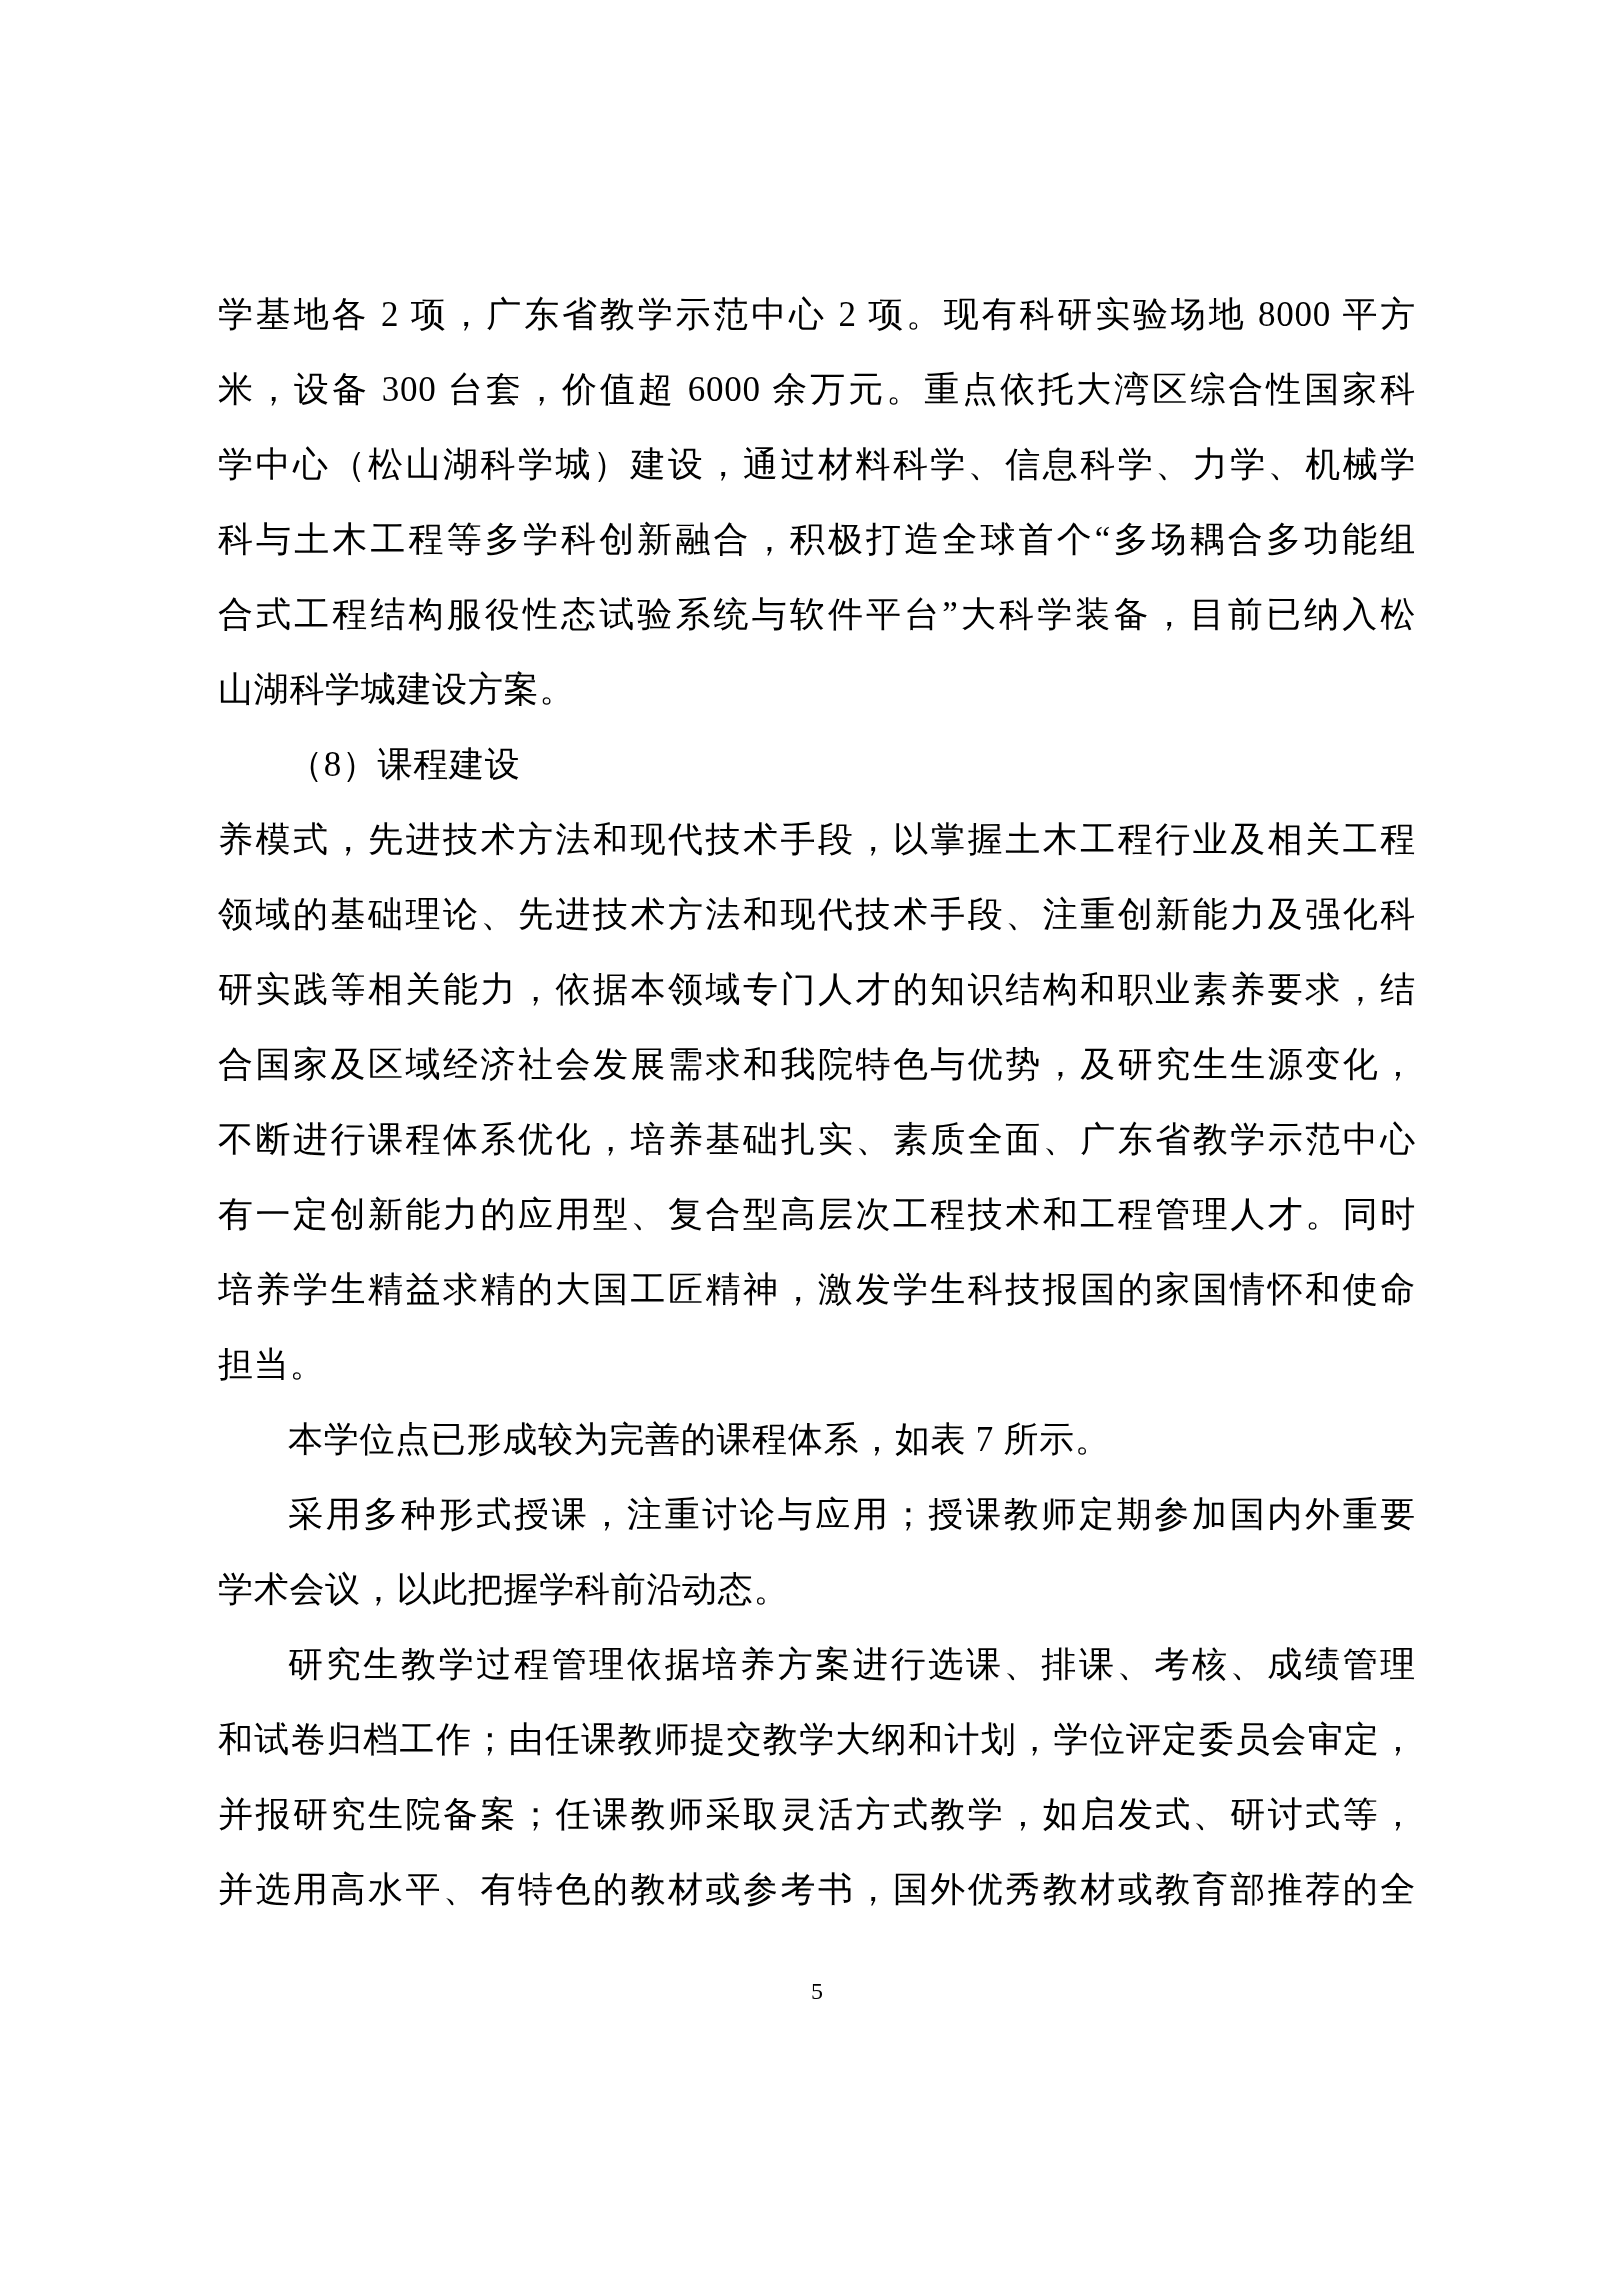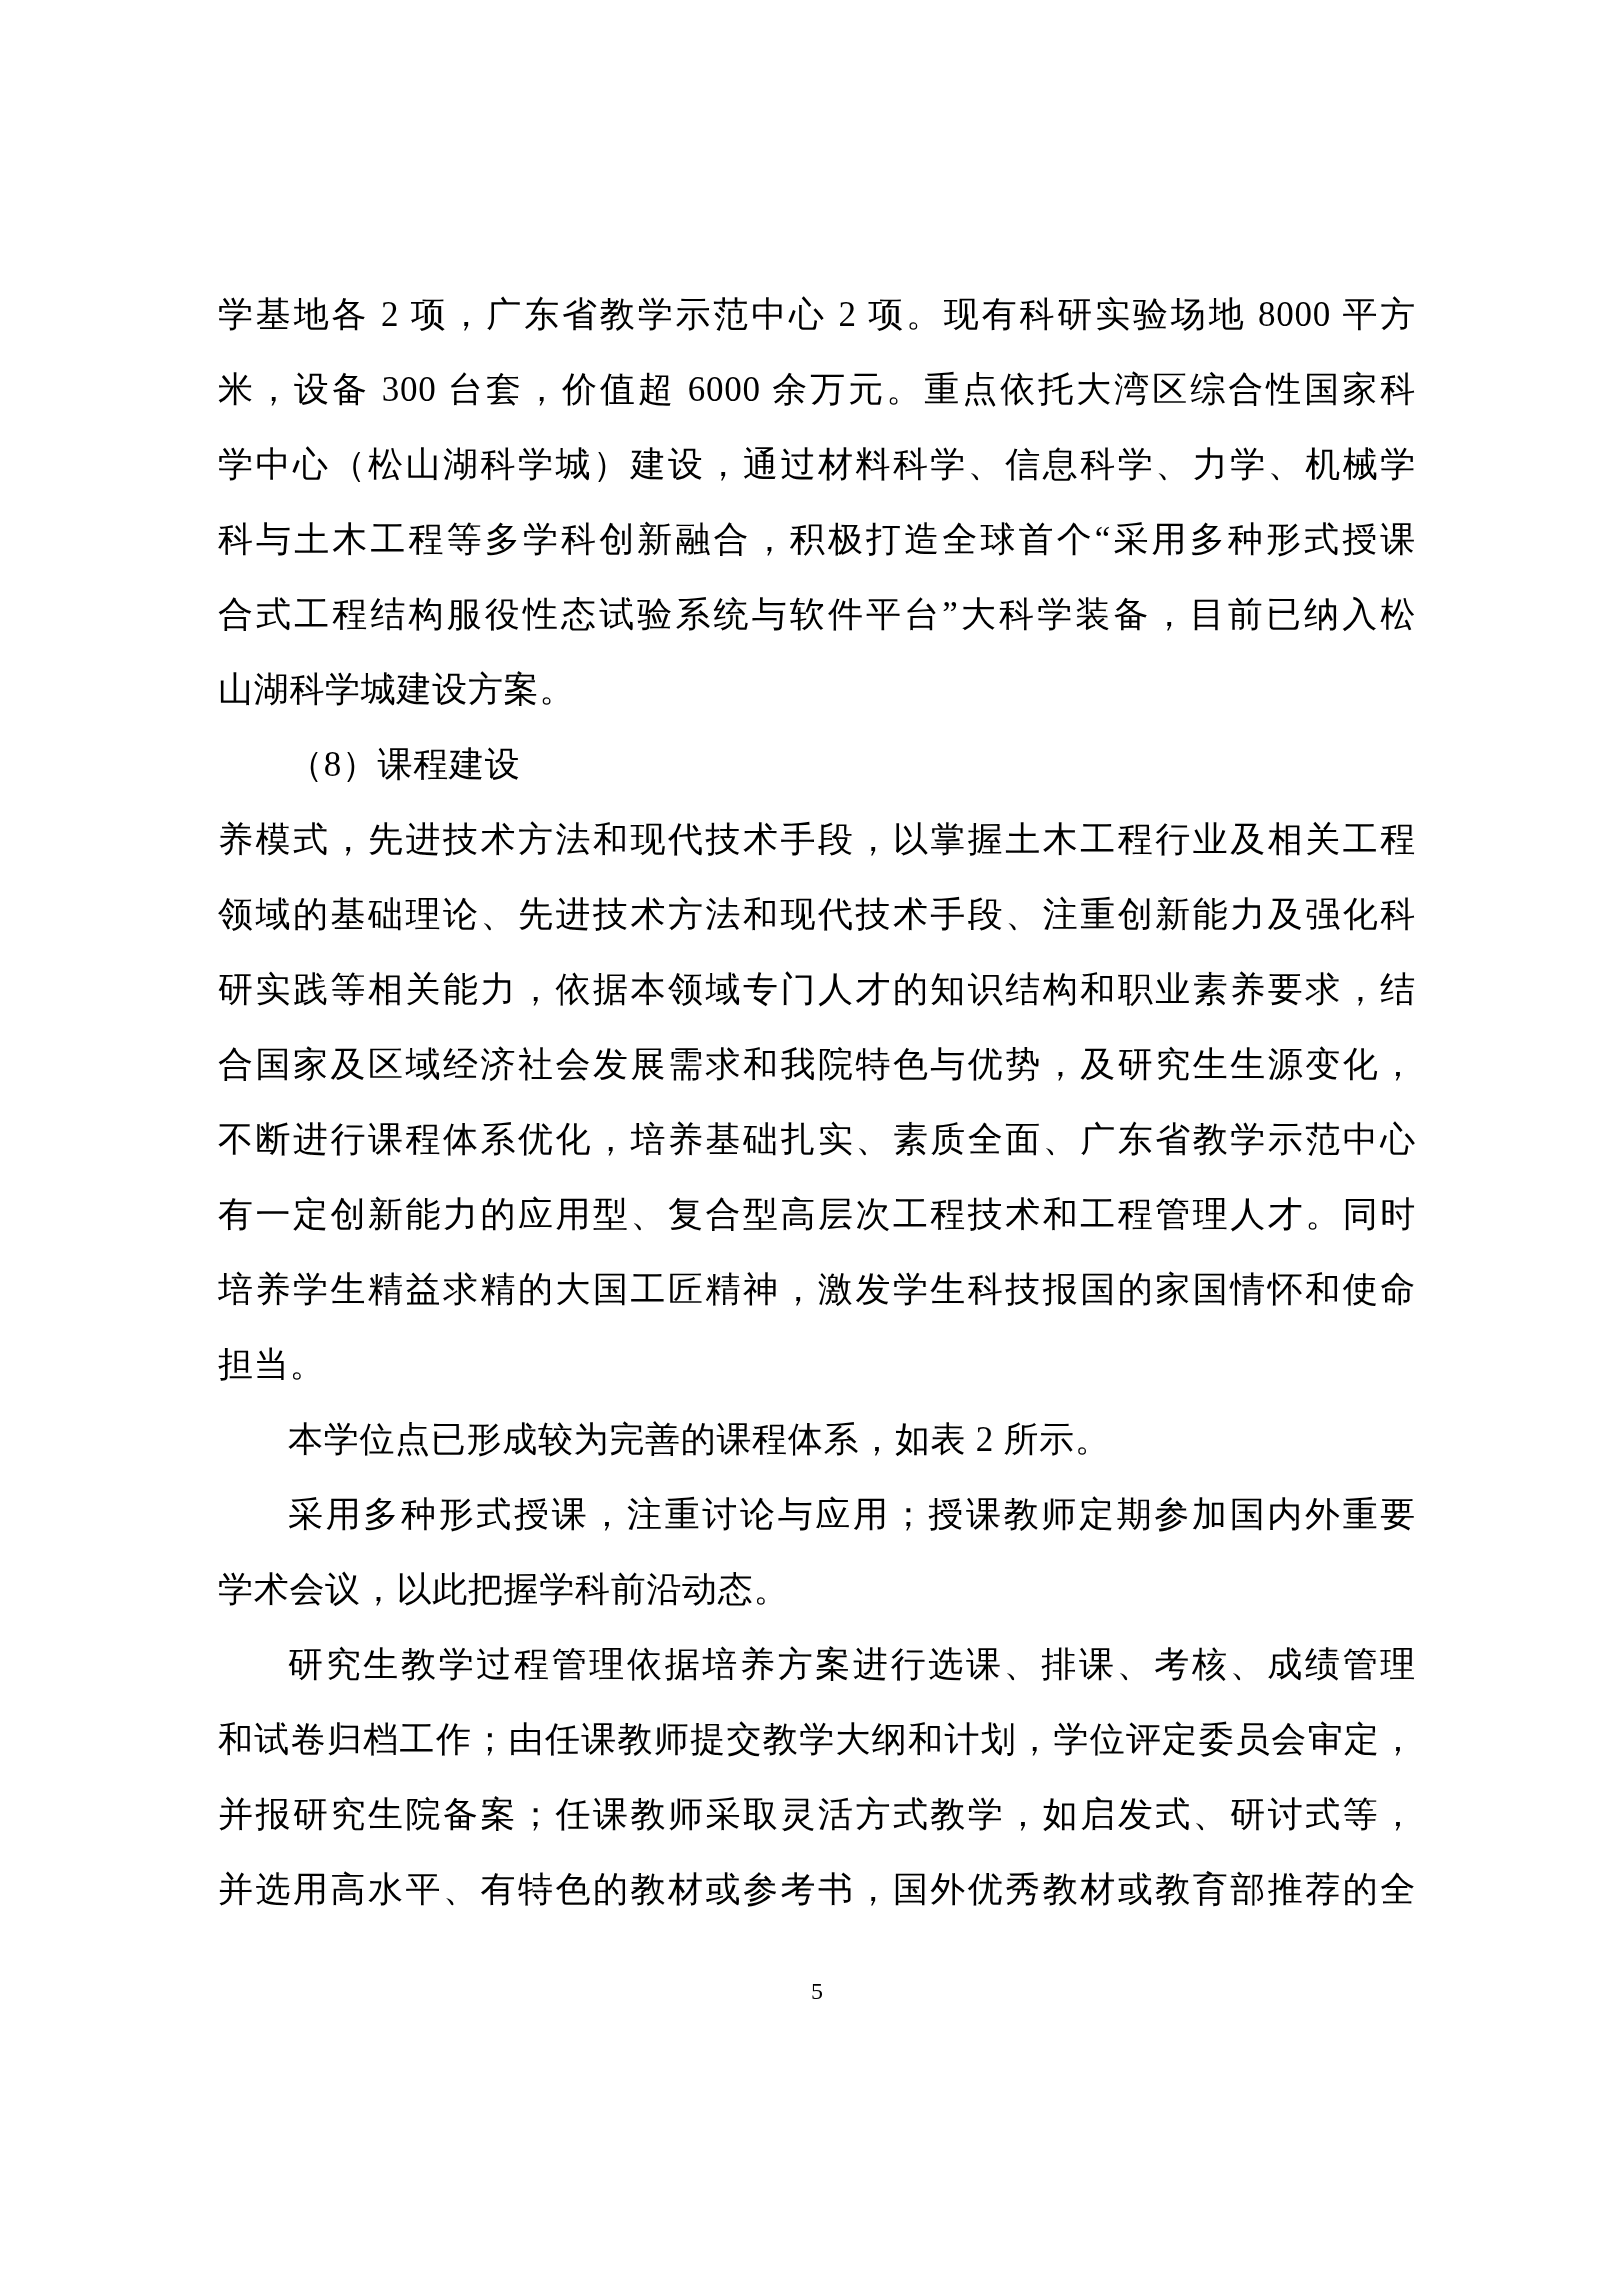--- a/index.html
+++ b/index.html
@@ -49,33 +49,33 @@
   }
 </style>
 </head>
 <body>
 
 <div class="page">
   <div class="text-block">
       <div class="line">学基地各 2 项，广东省教学示范中心 2 项。现有科研实验场地 8000 平方</div>
       <div class="line">米，设备 300 台套，价值超 6000 余万元。重点依托大湾区综合性国家科</div>
       <div class="line">学中心（松山湖科学城）建设，通过材料科学、信息科学、力学、机械学</div>
-      <div class="line">科与土木工程等多学科创新融合，积极打造全球首个“采用多种形式授课</div>
+      <div class="line">科与土木工程等多学科创新融合，积极打造全球首个“多场耦合多功能组</div>
       <div class="line">合式工程结构服役性态试验系统与软件平台”大科学装备，目前已纳入松</div>
       <div class="line end">山湖科学城建设方案。</div>
       <div class="line indent end">（8）课程建设</div>
       <div class="line">养模式，先进技术方法和现代技术手段，以掌握土木工程行业及相关工程</div>
       <div class="line">领域的基础理论、先进技术方法和现代技术手段、注重创新能力及强化科</div>
       <div class="line">研实践等相关能力，依据本领域专门人才的知识结构和职业素养要求，结</div>
       <div class="line">合国家及区域经济社会发展需求和我院特色与优势，及研究生生源变化，</div>
       <div class="line">不断进行课程体系优化，培养基础扎实、素质全面、广东省教学示范中心</div>
       <div class="line">有一定创新能力的应用型、复合型高层次工程技术和工程管理人才。同时</div>
       <div class="line">培养学生精益求精的大国工匠精神，激发学生科技报国的家国情怀和使命</div>
       <div class="line end">担当。</div>
-      <div class="line indent end">本学位点已形成较为完善的课程体系，如表 2 所示。</div>
+      <div class="line indent end">本学位点已形成较为完善的课程体系，如表 7 所示。</div>
       <div class="line indent">采用多种形式授课，注重讨论与应用；授课教师定期参加国内外重要</div>
       <div class="line end">学术会议，以此把握学科前沿动态。</div>
       <div class="line indent">研究生教学过程管理依据培养方案进行选课、排课、考核、成绩管理</div>
       <div class="line">和试卷归档工作；由任课教师提交教学大纲和计划，学位评定委员会审定，</div>
       <div class="line">并报研究生院备案；任课教师采取灵活方式教学，如启发式、研讨式等，</div>
       <div class="line">并选用高水平、有特色的教材或参考书，国外优秀教材或教育部推荐的全</div>
     </div>
   <div class="page-number">5</div>
 </div>
 

